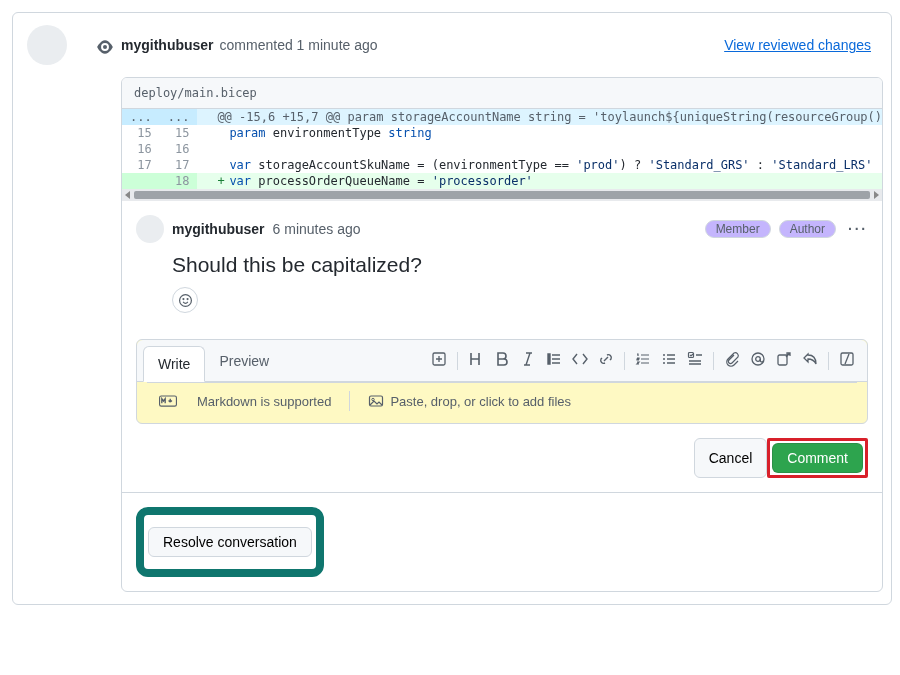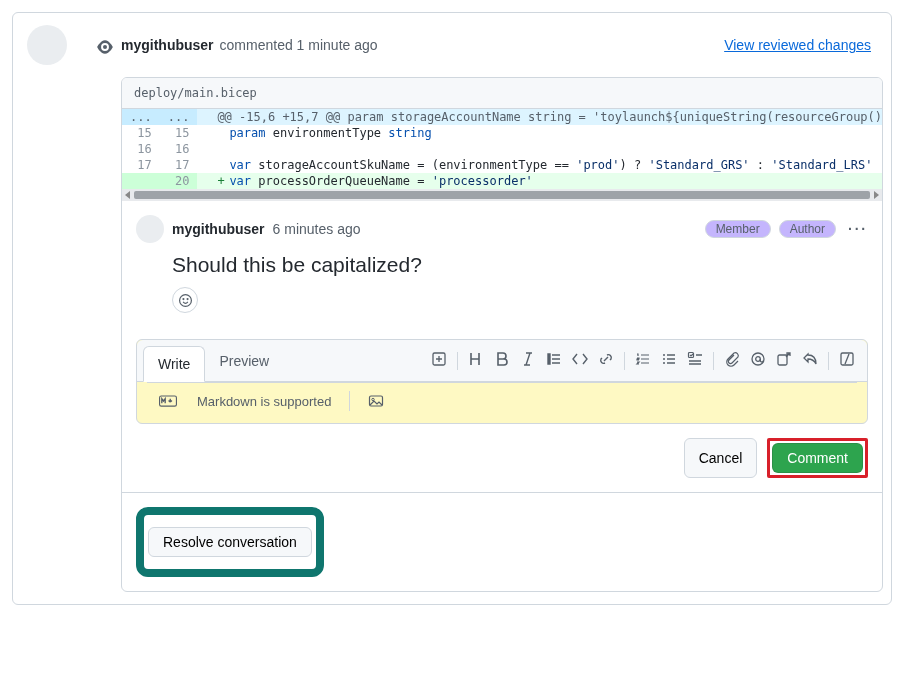--- a/index.html
+++ b/index.html
@@ -41,21 +41,21 @@
   .tab-row { display:flex; align-items:center; border-bottom: 1px solid #d0d7de; background: #f6f8fa; border-radius: 6px 6px 0 0; }
   .tab { padding: 9px 14px; font-size: 14px; color: #57606a; cursor:pointer; }
   .tab.active { background: #fff; border: 1px solid #d0d7de; border-bottom-color: #fff; border-radius: 6px 6px 0 0; margin-bottom: -1px; margin-left: 6px; margin-top: 6px; color:#24292f; }
   .toolbar { margin-left:auto; display:flex; gap:10px; padding-right:12px; color:#57606a; align-items:center; }
   .toolbar .sep { width:1px; height:18px; background:#d0d7de; }
   .toolbar svg, .toolbar .icon { width:16px; height:16px; fill:#57606a; }
   .textarea-wrap { padding: 10px; }
   textarea { width:100%; height: 102px; border: 2px solid #0969da; border-radius: 6px; padding: 8px 10px; font-family: inherit; font-size: 14px; resize: vertical; outline:none; }
   .reply-footer { display:flex; align-items:center; padding: 8px 12px 12px 12px; gap: 18px; color:#57606a; font-size:13px; border-top: 1px solid #d0d7de; margin: 0 10px; }
   .reply-footer .sep-v { width:1px; height:20px; background:#d0d7de; }
-  .action-row { display:flex; justify-content:flex-end; gap:10px; padding: 0 14px 14px 14px; }
+  .action-row { display:flex; justify-content:flex-end; padding: 0 14px 14px 14px; }
   .btn { border:1px solid #d0d7de; background:#f6f8fa; border-radius:6px; padding: 6px 14px; font-size:14px; cursor:pointer; }
   .btn-primary { background:#2da44e; color:#fff; border:1px solid rgba(27,31,36,.15); font-weight:500; }
   .resolve-row { padding: 14px; border-top: 1px solid #d0d7de; }
   .hl-wrap-comment { display:inline-block; border: 3px solid #d8202a; padding: 2px; border-radius: 2px;}
   .hl-wrap-resolve { display:inline-block; border: 8px solid #0f766e; padding: 12px 4px; border-radius: 12px;}
   .muted { color:#57606a; }
 </style>
 </head>
 <body>
 
@@ -93,21 +93,21 @@
         <td class="ln">16</td>
         <td class="code-cell"><span class="marker"></span><span></span></td>
       </tr>
       <tr>
         <td class="ln">17</td>
         <td class="ln">17</td>
         <td class="code-cell"><span class="marker"></span><span class="kw-var">var</span><span> storageAccountSkuName = (environmentType == </span><span class="str">'prod'</span><span>) ? </span><span class="str">'Standard_GRS'</span><span> : </span><span class="str">'Standard_LRS'</span></td>
       </tr>
       <tr class="add-row">
         <td class="ln"></td>
-        <td class="ln">20</td>
+        <td class="ln">18</td>
         <td class="code-cell"><span class="marker">+</span><span class="kw-var">var</span><span> processOrderQueueName = </span><span class="str">'processorder'</span></td>
       </tr>
     </tbody>
       </table>
     <div class="scrollbar">
         <div class="scroll-thumb"></div>
       </div>
 
     <div class="comment-block">
       <div class="comment-head">
@@ -203,20 +203,21 @@
             </svg>
           <span>Markdown is supported</span>
         </span>
         <span class="sep-v"></span>
         <span style="display:flex;align-items:center;gap:6px">
           <svg viewBox="0 0 16 16" width="16" height="16">
               <rect x="1.5" y="3" width="13" height="10" rx="1.5" fill="none" stroke="#57606a" stroke-width="1.2"></rect>
               <circle cx="5" cy="6.5" r="1.2" fill="none" stroke="#57606a"></circle>
               <path d="M2 12l4-4 3 3 2-2 3 3" fill="none" stroke="#57606a" stroke-width="1.2"></path>
             </svg>
+          <span>Paste, drop, or click to add files</span>
         </span>
       </div>
     </div>
 
     <div class="action-row">
       <button class="btn">Cancel</button>
       <span class="hl-wrap-comment"><button class="btn btn-primary">Comment</button></span>
     </div>
 
     <div class="resolve-row">

